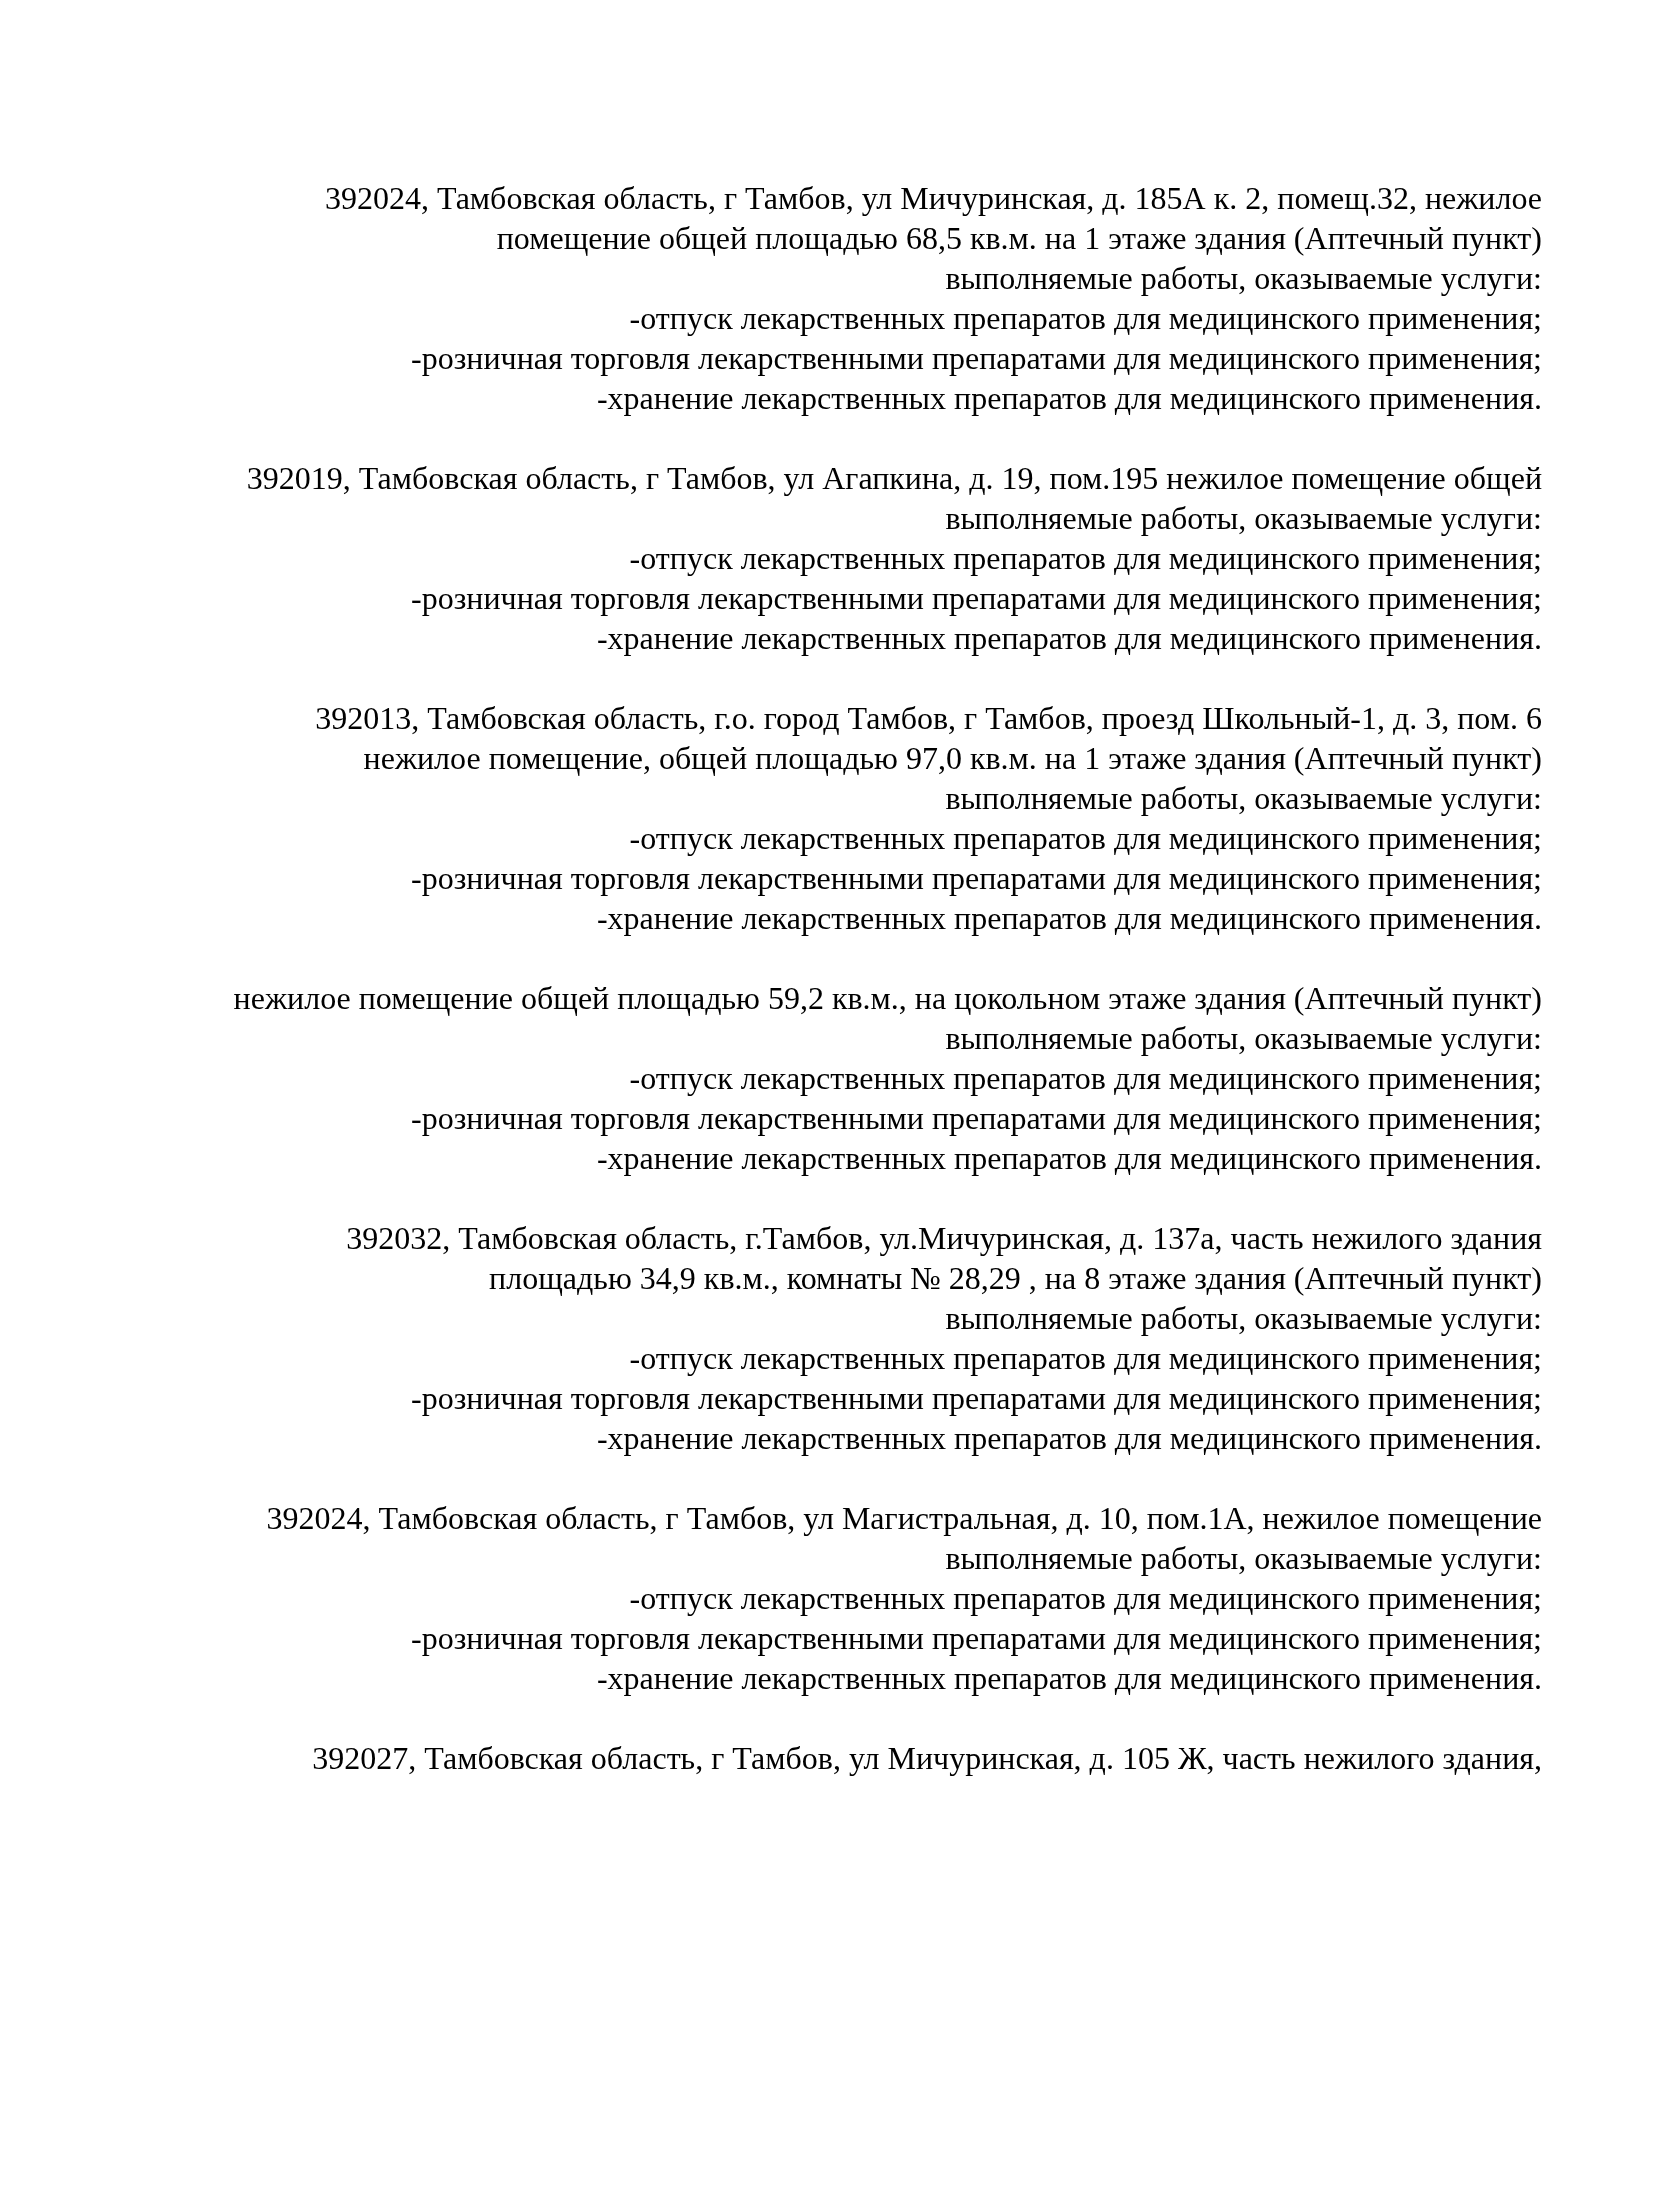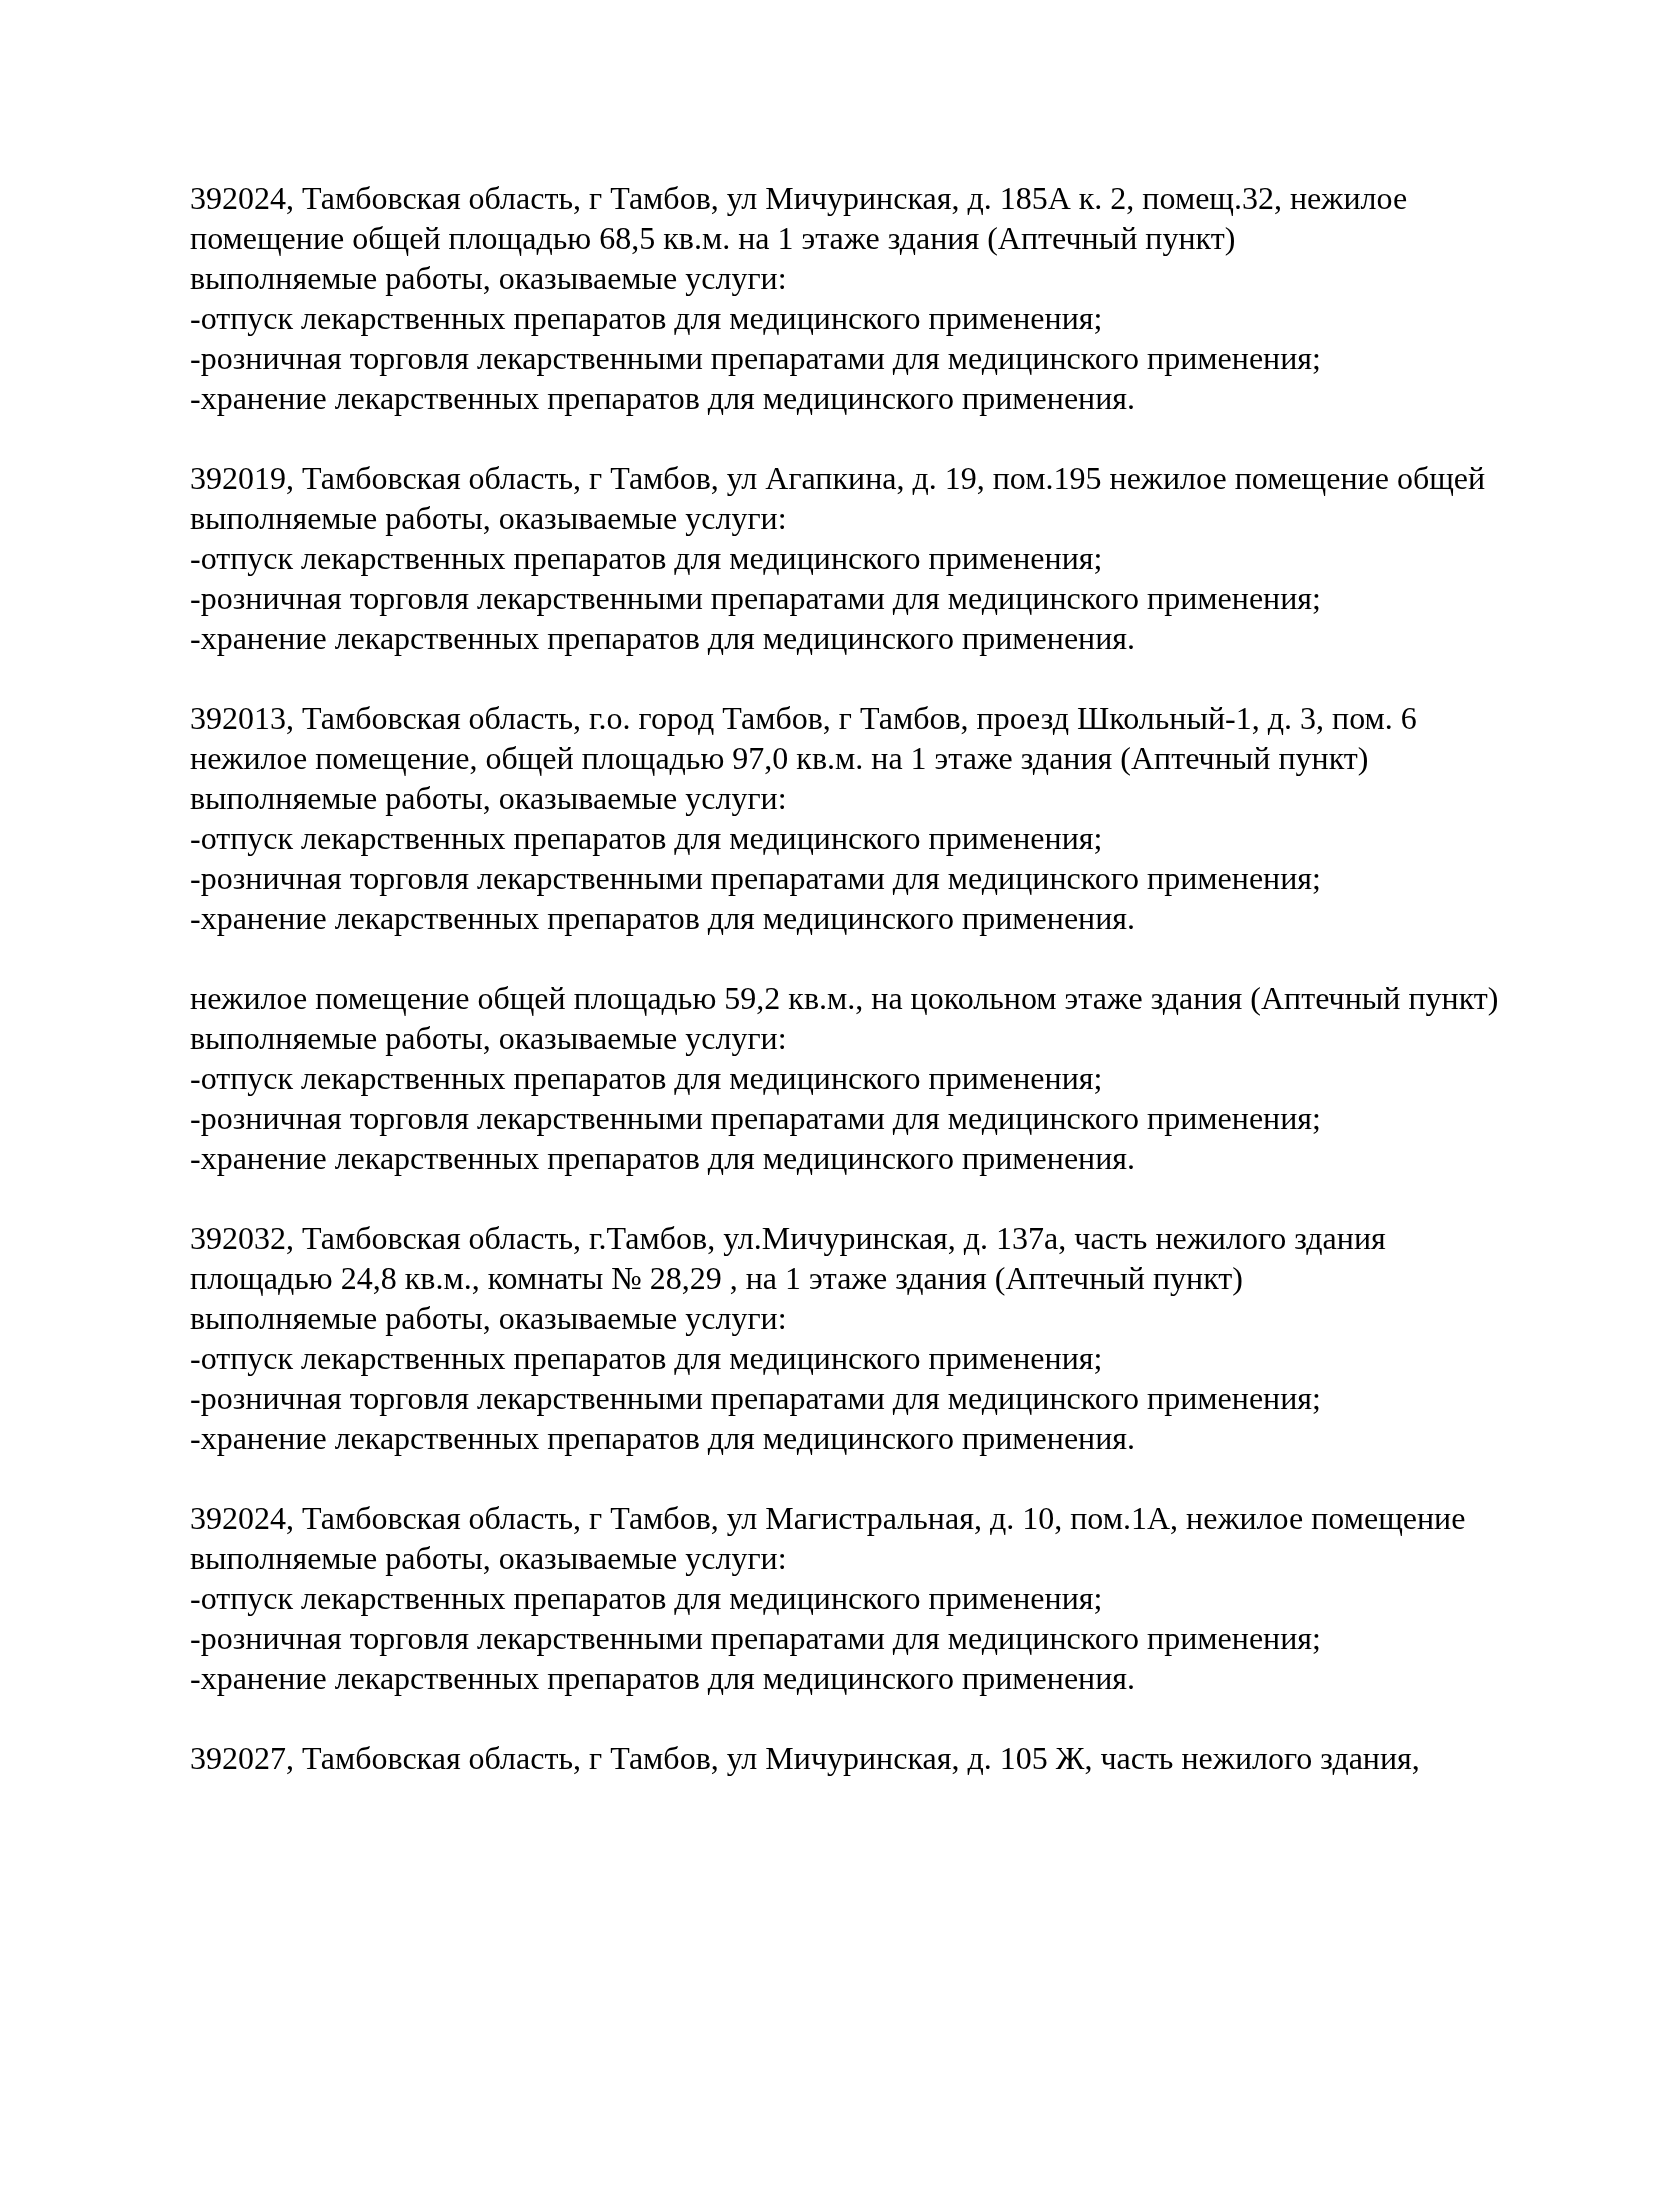--- a/index.html
+++ b/index.html
@@ -15,23 +15,24 @@
     color: #000000;
     overflow: hidden;
   }
   .page {
     position: absolute;
     inset: 0;
     background: #ffffff;
   }
   .content {
     position: absolute;
-    left: 190px;
+    left: 175px;
     top: 178px;
     width: 1367px;
+    text-align: right;
   }
   .entry {
     margin: 0 0 40px 0;
   }
   .entry p {
     margin: 0;
     padding: 0;
     font-size: 32px;
     line-height: 40px;
     white-space: nowrap;
@@ -67,21 +68,21 @@
       </div>
       <div class="entry">
         <p>нежилое помещение общей площадью 59,2 кв.м., на цокольном этаже здания (Аптечный пункт)</p>
         <p>выполняемые работы, оказываемые услуги:</p>
         <p>-отпуск лекарственных препаратов для медицинского применения;</p>
         <p>-розничная торговля лекарственными препаратами для медицинского применения;</p>
         <p>-хранение лекарственных препаратов для медицинского применения.</p>
       </div>
       <div class="entry">
         <p>392032, Тамбовская область, г.Тамбов, ул.Мичуринская, д. 137а, часть нежилого здания</p>
-        <p>площадью 24,8 кв.м., комнаты № 28,29 , на 1 этаже здания (Аптечный пункт)</p>
+        <p>площадью 34,9 кв.м., комнаты № 28,29 , на 8 этаже здания (Аптечный пункт)</p>
         <p>выполняемые работы, оказываемые услуги:</p>
         <p>-отпуск лекарственных препаратов для медицинского применения;</p>
         <p>-розничная торговля лекарственными препаратами для медицинского применения;</p>
         <p>-хранение лекарственных препаратов для медицинского применения.</p>
       </div>
       <div class="entry">
         <p>392024, Тамбовская область, г Тамбов, ул Магистральная, д. 10, пом.1А, нежилое помещение</p>
         <p>выполняемые работы, оказываемые услуги:</p>
         <p>-отпуск лекарственных препаратов для медицинского применения;</p>
         <p>-розничная торговля лекарственными препаратами для медицинского применения;</p>

